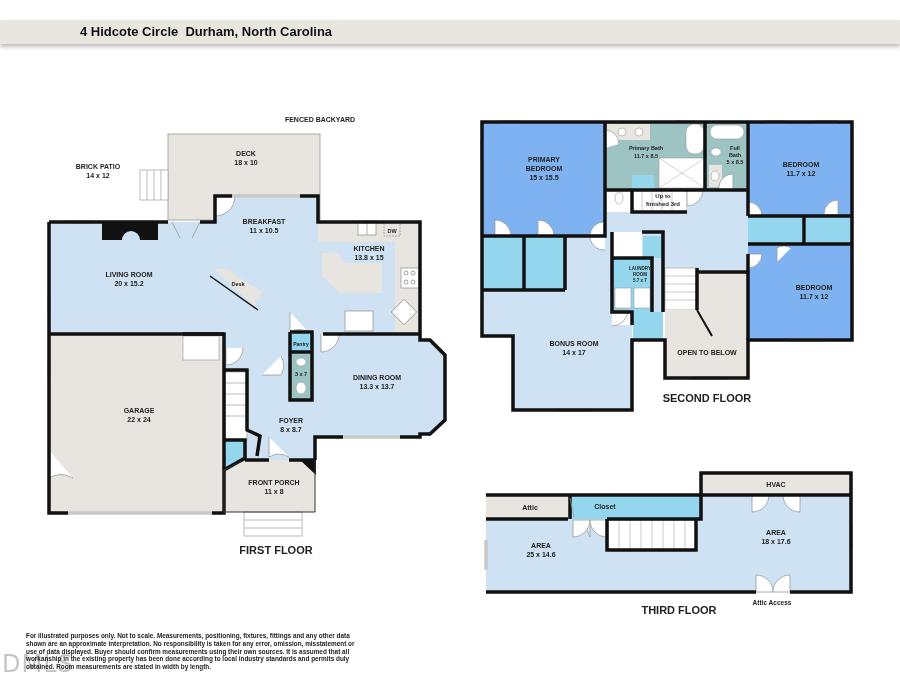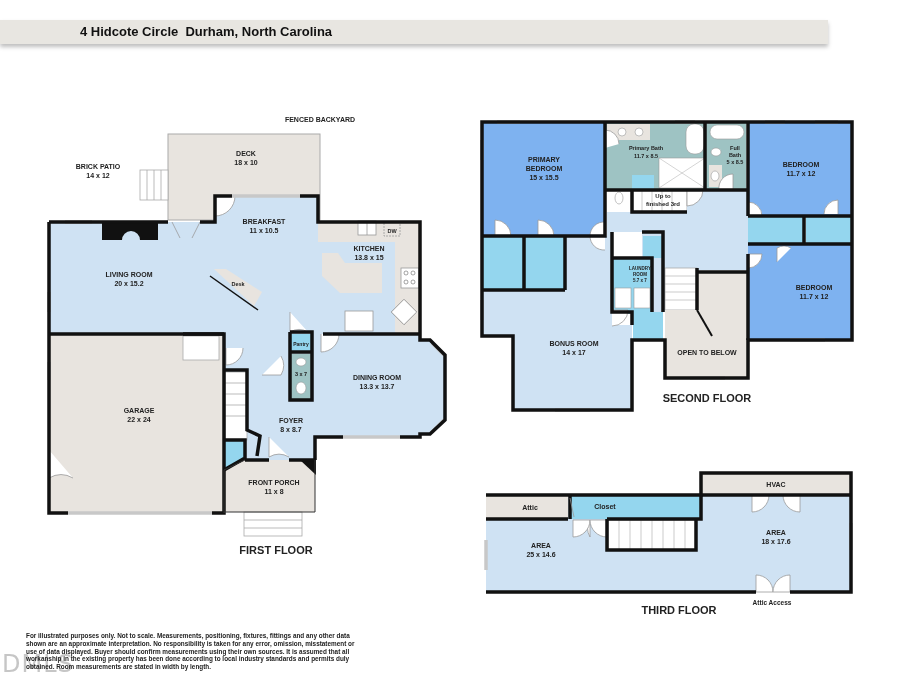--- a/index.html
+++ b/index.html
@@ -1,17 +1,17 @@
 <!DOCTYPE html>
 <html><head>
 <meta charset="utf-8">
 <style>
   html, body { margin:0; padding:0; background:#ffffff; }
   body { width:900px; height:695px; position:relative; overflow:hidden; font-family:"Liberation Sans", sans-serif; }
-  .header-bar { position:absolute; left:0; top:20px; width:828px; height:24px; background:#e8e6e1; box-shadow:0 3px 4px rgba(0,0,0,0.25); }
+  .header-bar { position:absolute; left:0; top:20px; width:900px; height:24px; background:#e8e6e1; box-shadow:0 3px 4px rgba(0,0,0,0.25); }
   .header-title { position:absolute; left:80px; top:4px; font-size:13px; font-weight:bold; color:#111; white-space:pre; }
   svg.plan { position:absolute; left:0; top:0; }
   .lbl { font-family:"Liberation Sans", sans-serif; font-weight:bold; fill:#222; text-anchor:middle; }
   .disclaimer { position:absolute; left:26px; top:632px; width:340px; font-size:6.4px; line-height:7.8px; color:#222; font-weight:bold; }
   .watermark { position:absolute; left:2px; top:650px; font-size:24px; color:rgba(160,160,160,0.6); letter-spacing:1px; font-family:"DejaVu Sans", sans-serif; font-weight:normal; }
 </style>
 </head>
 <body>
 
 <div class="header-bar">

